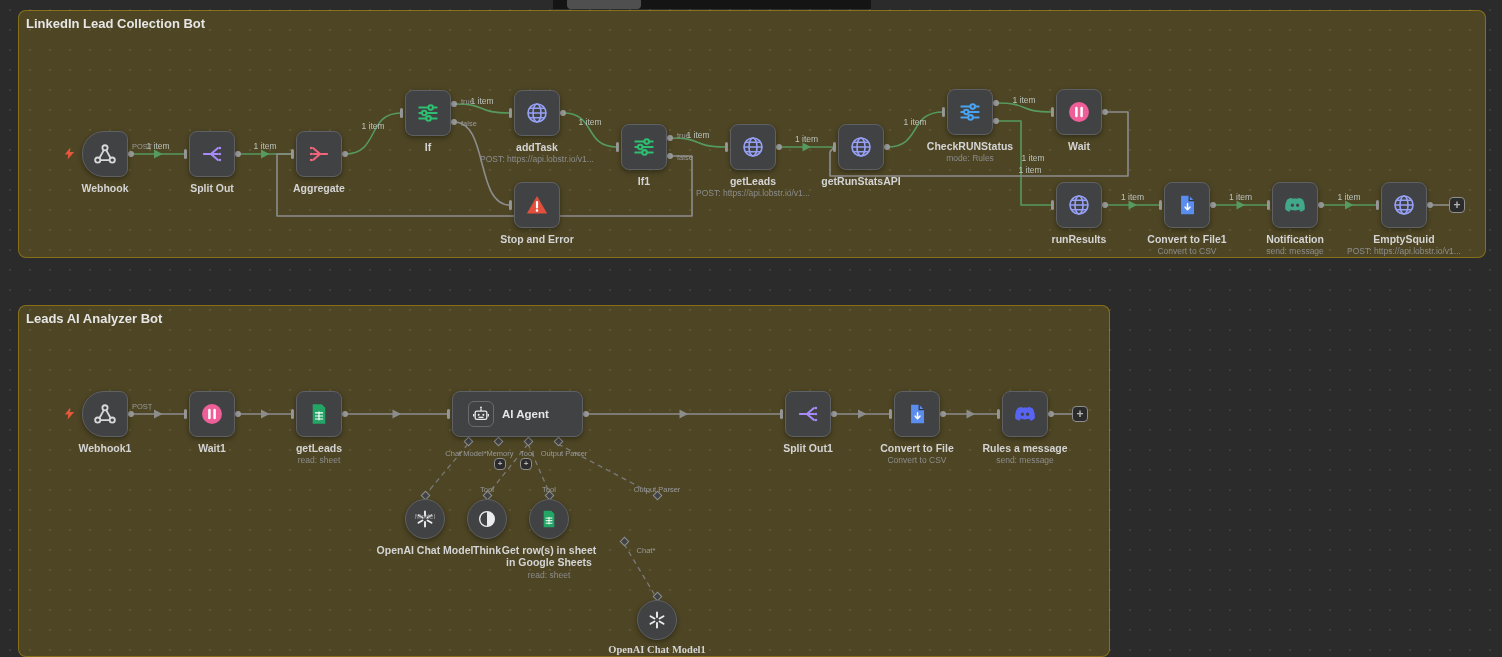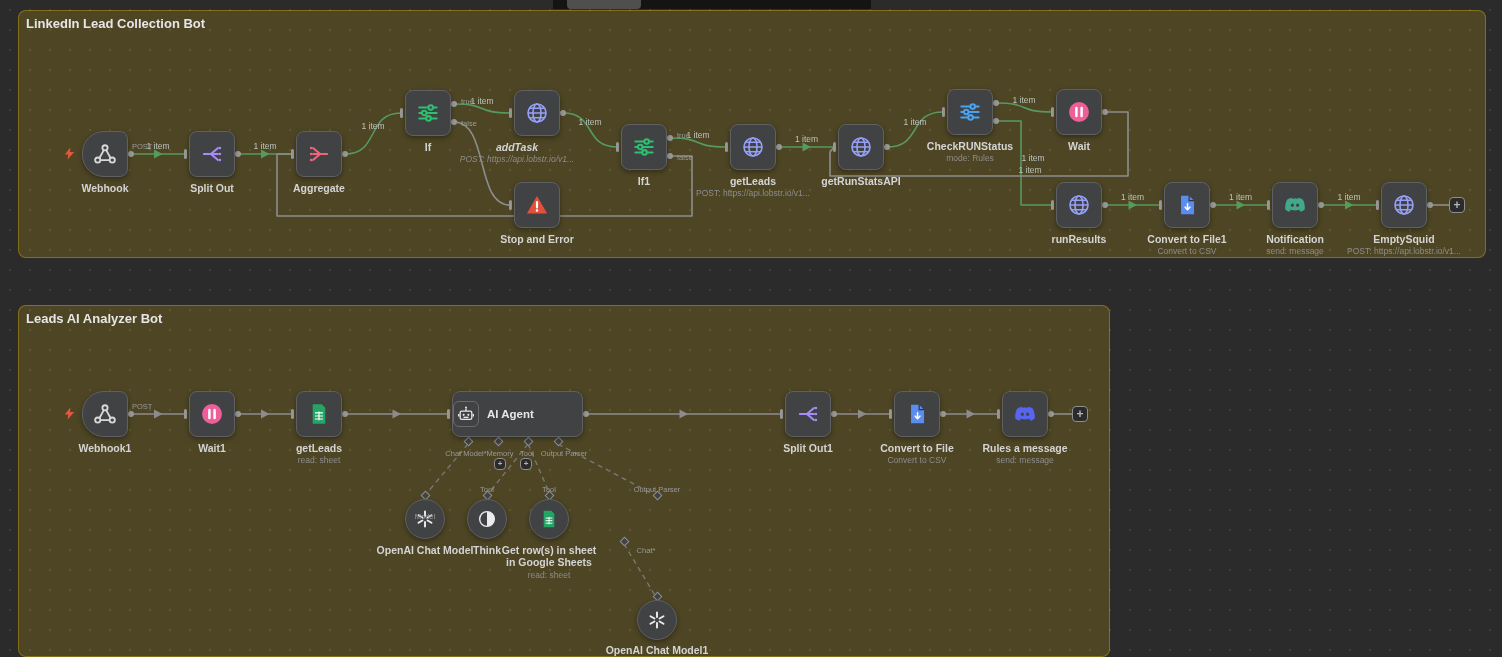--- a/index.html
+++ b/index.html
@@ -15,21 +15,21 @@
   .sticky { position: absolute; border: 1px solid; border-radius: 8px; z-index: 0; }
   .sticky-title { position: absolute; font-size: 13px; font-weight: 700; color: #e6e6e6; z-index: 1; }
   .node {
     position: absolute; background: #414244; border: 1px solid #5f6063; border-radius: 8px;
     z-index: 3; display: flex; align-items: center; justify-content: center;
     box-shadow: 0 2px 5px rgba(0,0,0,0.35);
   }
   .node.trigger { border-radius: 22px 8px 8px 22px; }
   .node.circle { border-radius: 50%; }
   .node.pill { border-radius: 22px; justify-content: flex-start; padding-left: 12px; gap: 7px; }
-  .node.wide { justify-content: flex-start; padding-left: 0; gap: 8px; }
+  .node.wide { justify-content: flex-start; padding-left: 15px; gap: 8px; }
   .icon { display: flex; align-items: center; justify-content: center; }
   .icon svg { display: block; }
   .icon-box { border: 1px solid #6a6b6e; border-radius: 6px; padding: 2px; display: flex; }
   .inner-label { color: #e6e6e6; font-size: 11.5px; font-weight: 700; }
   .pill .inner-label { font-size: 9px; line-height: 1.2; white-space: pre-line; }
   .label-stack { position: absolute; width: 150px; text-align: center; z-index: 3; pointer-events: none; }
   .node-label { color: #d4d4d4; font-size: 10.5px; font-weight: 600; white-space: pre-line; line-height: 1.18; }
   .node-sub { color: #8d8d8d; font-size: 8.5px; margin-top: 1px; }
   .edge-label { position: absolute; transform: translate(-50%,-50%); font-size: 8.5px; color: #bcc4bc; z-index: 2; white-space: nowrap; }
   .misc-label { position: absolute; font-size: 7.5px; color: #9a9a9a; z-index: 4; white-space: nowrap; }
@@ -173,21 +173,21 @@
     <div class="out-dot" style="left: 451px; top: 119px;"></div>
     <div class="node square" style="left: 514px; top: 90px; width: 46px; height: 46px;">
       <div class="icon">
         <svg width="26" height="26" viewBox="0 0 24 24" fill="none" stroke="#96a0f5" stroke-width="1.5">
           <circle cx="12" cy="12" r="8.3"></circle>
           <ellipse cx="12" cy="12" rx="3.7" ry="8.3"></ellipse>
           <path d="M3.7 12 H20.3 M5 7.6 H19 M5 16.4 H19"></path>
         </svg>
       </div>
     </div>
-    <div class="label-stack" style="left: 442px; top: 141px; font-style: italic;">
+    <div class="label-stack" style="left: 462px; top: 141px;">
       <div class="node-label">addTask</div>
       <div class="node-sub">POST: https://api.lobstr.io/v1...</div>
     </div>
     <div class="in-bar" style="left: 509px; top: 108px;"></div>
     <div class="out-dot" style="left: 560px; top: 110px;"></div>
     <div class="node square" style="left: 621px; top: 124px; width: 46px; height: 46px;">
       <div class="icon">
         <svg width="26" height="26" viewBox="0 0 24 24" fill="none" stroke="#2fbf71" stroke-width="1.9" stroke-linecap="round">
           <path d="M4 7 H20 M4 12 H20 M4 17 H20"></path>
           <circle cx="14.5" cy="7" r="2.1" fill="#414244"></circle>
@@ -471,21 +471,21 @@
 in Google Sheets</div>
       <div class="node-sub">read: sheet</div>
     </div>
     <div class="node circle" style="left: 637px; top: 600px; width: 40px; height: 40px;">
       <div class="icon">
         <svg width="22" height="22" viewBox="0 0 24 24" fill="none" stroke="#ececec" stroke-width="2.1" stroke-linecap="round">
           <path d="M12 3.8 V8.8 M12 15.2 V20.2 M4.9 7.9 L9.2 10.4 M14.8 13.6 L19.1 16.1 M4.9 16.1 L9.2 13.6 M14.8 10.4 L19.1 7.9"></path>
         </svg>
       </div>
     </div>
-    <div class="label-stack" style="left: 582px; top: 644px;">
+    <div class="label-stack" style="left: 582px; top: 644px; font-family: Liberation Serif, serif;">
       <div class="node-label">OpenAI Chat Model1</div>
     </div>
     <div class="diamond" style="left: 464.5px; top: 437.5px;"></div>
     <div class="diamond" style="left: 494.5px; top: 437.5px;"></div>
     <div class="diamond" style="left: 524.5px; top: 437.5px;"></div>
     <div class="diamond" style="left: 554.5px; top: 437.5px;"></div>
     <div class="diamond" style="left: 421.5px; top: 491.5px;"></div>
     <div class="diamond" style="left: 483.5px; top: 491.5px;"></div>
     <div class="diamond" style="left: 545.5px; top: 491.5px;"></div>
     <div class="diamond" style="left: 653.5px; top: 491.5px;"></div>

